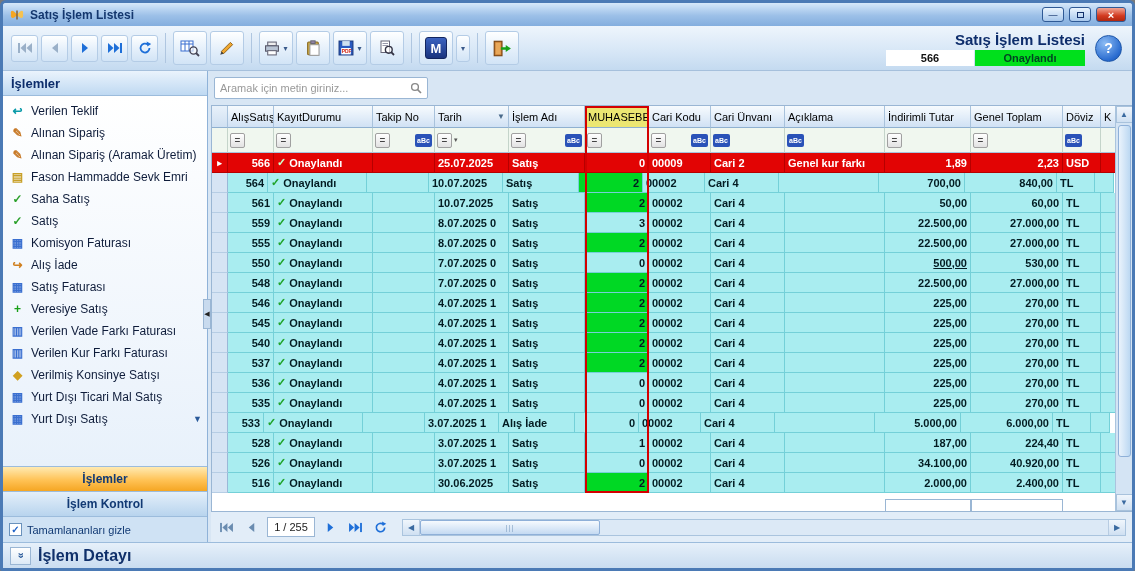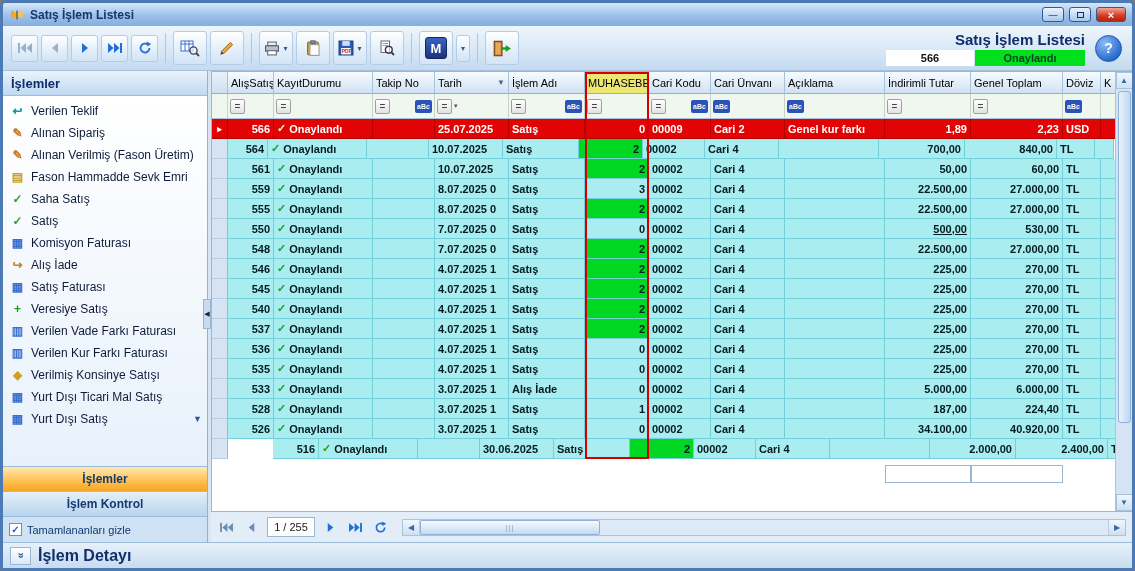--- a/index.html
+++ b/index.html
@@ -232,21 +232,21 @@
           <div class="sb-item">
             <span class="sb-ico" style="color: rgb(10, 154, 168); font-weight: 700;">↩</span>
             <span>Verilen Teklif</span>
           </div>
           <div class="sb-item">
             <span class="sb-ico" style="color: rgb(200, 122, 40); font-weight: 700;">✎</span>
             <span>Alınan Sipariş</span>
           </div>
           <div class="sb-item">
             <span class="sb-ico" style="color: rgb(200, 122, 40); font-weight: 700;">✎</span>
-            <span>Alınan Verilmiş (Fason Üretim)</span>
+            <span>Alınan Sipariş (Aramak Üretim)</span>
           </div>
           <div class="sb-item">
             <span class="sb-ico" style="color: rgb(200, 160, 40); font-weight: 700;">▤</span>
             <span>Fason Hammadde Sevk Emri</span>
           </div>
           <div class="sb-item">
             <span class="sb-ico" style="color: rgb(42, 160, 42); font-weight: 700;">✓</span>
             <span>Saha Satış</span>
           </div>
           <div class="sb-item">
@@ -294,20 +294,31 @@
       <div class="sb-panel active">İşlemler</div>
       <div class="sb-panel normal">İşlem Kontrol</div>
       <div class="sb-check">
         <span class="cbox">✓</span>
         <span>Tamamlananları gizle</span>
       </div>
     </div>
     <div class="collapse-h">◀</div>
 
     <div class="main">
+      <div class="search-row">
+        <div class="search-box">
+          <input class="search-input" type="text" placeholder="Aramak için metin giriniz..." style="">
+          <span style="display:flex">
+            <svg width="12" height="12" viewBox="0 0 12 12">
+                <circle cx="5" cy="5" r="3.4" fill="none" stroke="#888" stroke-width="1.4"></circle>
+                <line x1="7.6" y1="7.6" x2="11" y2="11" stroke="#888" stroke-width="1.6"></line>
+              </svg>
+          </span>
+        </div>
+      </div>
 
       <div class="grid-wrap">
         <div class="grid-inner">
           <div class="g-head">
               <div class="h-cell ind" style="width: 16px;"></div>
               <div class="h-cell" style="width: 46px;">
                 <span>AlışSatış</span>
               </div>
               <div class="h-cell" style="width: 99px;">
                 <span>KayıtDurumu</span>
@@ -595,21 +606,21 @@
                 <div class="g-cell" style="width: 62px;">00002</div>
                 <div class="g-cell" style="width: 74px;">Cari 4</div>
                 <div class="g-cell" style="width: 100px;"></div>
                 <div class="g-cell num" style="width: 86px;">225,00</div>
                 <div class="g-cell num" style="width: 92px;">270,00</div>
                 <div class="g-cell" style="width: 38px;">TL</div>
                 <div class="g-cell" style="width: 19px;"></div>
               </div>
               <div class="g-row">
                 <div class="g-cell ind" style="width: 16px;"></div>
-                <div class="g-cell num" style="width: 46px;">533</div>
+                <div class="g-cell num" style="width: 36px;">533</div>
                 <div class="g-cell" style="width: 99px;"><span class="chk">✓</span>Onaylandı</div>
                 <div class="g-cell" style="width: 62px;"></div>
                 <div class="g-cell" style="width: 74px;">3.07.2025 1</div>
                 <div class="g-cell" style="width: 76px;">Alış İade</div>
                 <div class="g-cell num" style="width: 64px;">0</div>
                 <div class="g-cell" style="width: 62px;">00002</div>
                 <div class="g-cell" style="width: 74px;">Cari 4</div>
                 <div class="g-cell" style="width: 100px;"></div>
                 <div class="g-cell num" style="width: 86px;">5.000,00</div>
                 <div class="g-cell num" style="width: 92px;">6.000,00</div>
@@ -643,21 +654,21 @@
                 <div class="g-cell" style="width: 62px;">00002</div>
                 <div class="g-cell" style="width: 74px;">Cari 4</div>
                 <div class="g-cell" style="width: 100px;"></div>
                 <div class="g-cell num" style="width: 86px;">34.100,00</div>
                 <div class="g-cell num" style="width: 92px;">40.920,00</div>
                 <div class="g-cell" style="width: 38px;">TL</div>
                 <div class="g-cell" style="width: 19px;"></div>
               </div>
               <div class="g-row">
                 <div class="g-cell ind" style="width: 16px;"></div>
-                <div class="g-cell num" style="width: 46px; margin-left: 45px;">516</div>
+                <div class="g-cell num" style="width: 46px;">516</div>
                 <div class="g-cell" style="width: 99px;"><span class="chk">✓</span>Onaylandı</div>
                 <div class="g-cell" style="width: 62px;"></div>
                 <div class="g-cell" style="width: 74px;">30.06.2025</div>
                 <div class="g-cell" style="width: 76px;">Satış</div>
                 <div class="g-cell num green" style="width: 64px;">2</div>
                 <div class="g-cell" style="width: 62px;">00002</div>
                 <div class="g-cell" style="width: 74px;">Cari 4</div>
                 <div class="g-cell" style="width: 100px;"></div>
                 <div class="g-cell num" style="width: 86px;">2.000,00</div>
                 <div class="g-cell num" style="width: 92px;">2.400,00</div>

